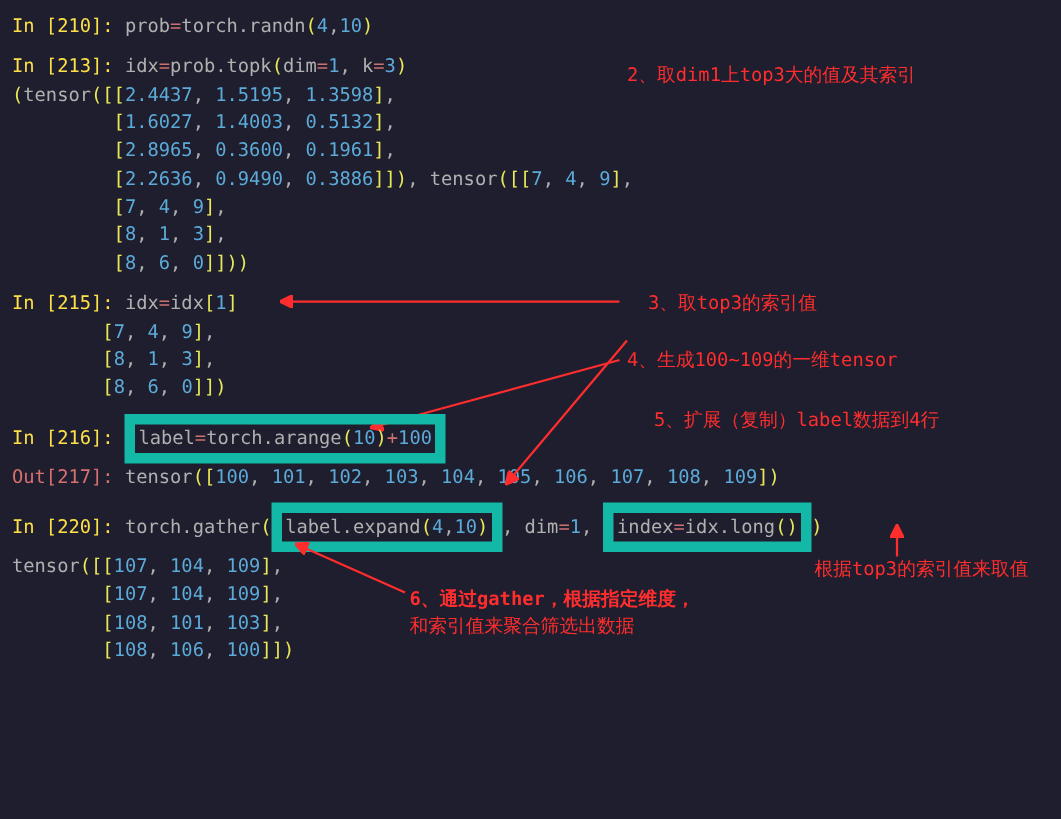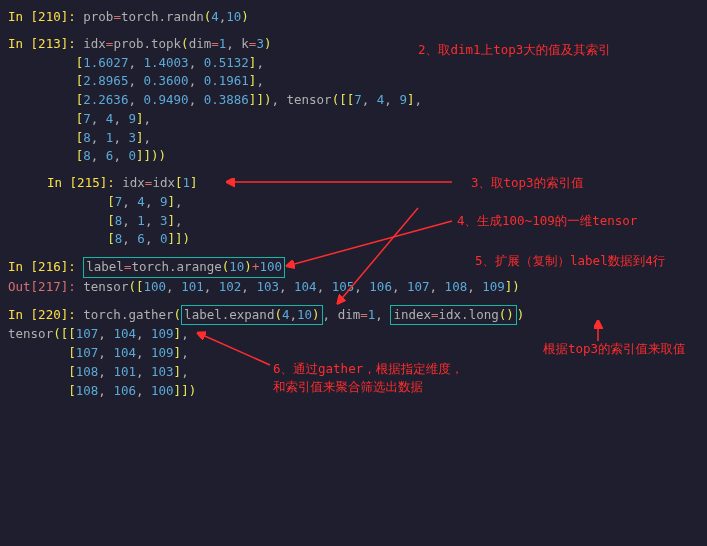--- a/index.html
+++ b/index.html
@@ -14,47 +14,48 @@
     }
     .line { white-space: pre; }
     .prompt-in { color: #fde047; }
     .prompt-out { color: #d87070; }
     .eq { color: #cc7070; }
     .brk { color: #e8e858; }
     .num { color: #5caad8; }
     .grey { color: #b0b0b0; }
     .anno { color: #ff2d2d; }
     .block { position: relative; margin-bottom: 8px; }
-    .hl1 { border: 1px solid #14b8a6; display: inline-block; padding: 0px 2px; }
+    .hl1 { border: 7px solid #14b8a6; display: inline-block; padding: 0px 2px; }
     .abs { position: absolute; }
     .arrow {
       position: absolute;
       stroke: #ff2d2d;
       fill: #ff2d2d;
     }
   </style>
 </head>
 <body>
 
 <div class="block">
   <span class="line"><span class="prompt-in">In [210]: </span><span class="grey">prob<span class="eq">=</span>torch.randn<span class="brk">(</span><span class="num">4</span>,<span class="num">10</span><span class="brk">)</span></span></span>
 </div>
 
 <div class="block">
   <div class="line"><span class="prompt-in">In [213]: </span><span class="grey">idx<span class="eq">=</span>prob.topk<span class="brk">(</span>dim<span class="eq">=</span><span class="num">1</span>, k<span class="eq">=</span><span class="num">3</span><span class="brk">)</span></span></div>
   <span class="anno abs" style="left:410px; top:6px;text-align:center;">2、取dim1上top3大的值及其索引</span>
+  <div class="line grey"><span class="brk">(</span>tensor<span class="brk">([[</span><span class="num">2.4437</span>, <span class="num">1.5195</span>, <span class="num">1.3598</span><span class="brk">]</span>,</div>
   <div class="line grey">         <span class="brk">[</span><span class="num">1.6027</span>, <span class="num">1.4003</span>, <span class="num">0.5132</span><span class="brk">]</span>,</div>
   <div class="line grey">         <span class="brk">[</span><span class="num">2.8965</span>, <span class="num">0.3600</span>, <span class="num">0.1961</span><span class="brk">]</span>,</div>
   <div class="line grey">         <span class="brk">[</span><span class="num">2.2636</span>, <span class="num">0.9490</span>, <span class="num">0.3886</span><span class="brk">]])</span>, tensor<span class="brk">([[</span><span class="num">7</span>, <span class="num">4</span>, <span class="num">9</span><span class="brk">]</span>,</div>
   <div class="line grey">         <span class="brk">[</span><span class="num">7</span>, <span class="num">4</span>, <span class="num">9</span><span class="brk">]</span>,</div>
   <div class="line grey">         <span class="brk">[</span><span class="num">8</span>, <span class="num">1</span>, <span class="num">3</span><span class="brk">]</span>,</div>
   <div class="line grey">         <span class="brk">[</span><span class="num">8</span>, <span class="num">6</span>, <span class="num">0</span><span class="brk">]]))</span></div>
 </div>
 
-<div class="block" style="position:relative;margin-left:39px;">
+<div class="block" style="position:relative;">
   <div class="line"><span class="prompt-in">In [215]: </span><span class="grey">idx<span class="eq">=</span>idx<span class="brk">[</span><span class="num">1</span><span class="brk">]</span></span></div>
   <span class="anno abs" style="left:424px; top:0px;">3、取top3的索引值</span>
   <span class="anno abs" style="left:410px; top:38px;">4、生成100~109的一维tensor</span>
   <span class="anno abs" style="left:428px; top:78px;">5、扩展（复制）label数据到4行</span>
   <div class="line grey">        <span class="brk">[</span><span class="num">7</span>, <span class="num">4</span>, <span class="num">9</span><span class="brk">]</span>,</div>
   <div class="line grey">        <span class="brk">[</span><span class="num">8</span>, <span class="num">1</span>, <span class="num">3</span><span class="brk">]</span>,</div>
   <div class="line grey">        <span class="brk">[</span><span class="num">8</span>, <span class="num">6</span>, <span class="num">0</span><span class="brk">]])</span></div>
   <svg class="arrow" style="left:160px; top:2px; width:250px; height:95px;">
     <defs>
         <marker id="ah" markerWidth="6" markerHeight="6" refX="5" refY="3" orient="auto">
@@ -73,21 +74,21 @@
     <line x1="100" y1="5" x2="20" y2="100" stroke-width="1.5" marker-end="url(#ah)"></line>
   </svg>
 </div>
 
 <div class="block" style="position:relative;">
   <div class="line"><span class="prompt-in">In [220]: </span><span class="grey">torch.gather<span class="brk">(</span><span class="hl1">label.expand<span class="brk">(</span><span class="num">4</span>,<span class="num">10</span><span class="brk">)</span></span>, dim<span class="eq">=</span><span class="num">1</span>, <span class="hl1">index<span class="eq">=</span>idx.long<span class="brk">()</span></span><span class="brk">)</span></span></div>
   <div class="line grey">tensor<span class="brk">([[</span><span class="num">107</span>, <span class="num">104</span>, <span class="num">109</span><span class="brk">]</span>,</div>
   <div class="line grey">        <span class="brk">[</span><span class="num">107</span>, <span class="num">104</span>, <span class="num">109</span><span class="brk">]</span>,</div>
   <div class="line grey">        <span class="brk">[</span><span class="num">108</span>, <span class="num">101</span>, <span class="num">103</span><span class="brk">]</span>,</div>
   <div class="line grey">        <span class="brk">[</span><span class="num">108</span>, <span class="num">106</span>, <span class="num">100</span><span class="brk">]])</span></div>
-  <span class="anno abs" style="left:265px; top:55px;">6、通过gather，根据指定维度，</span>
+  <span class="anno abs" style="left:265px; top:55px;font-weight:bold;">6、通过gather，根据指定维度，</span>
   <span class="anno abs" style="left:265px; top:73px;">和索引值来聚合筛选出数据</span>
   <span class="anno abs" style="left:535px; top:35px;">根据top3的索引值来取值</span>
   <svg class="arrow" style="left:180px; top:18px; width:100px; height:50px;">
     <line x1="82" y1="42" x2="10" y2="10" stroke-width="1.5" marker-end="url(#ah)"></line>
   </svg>
   <svg class="arrow" style="left:560px; top:14px; width:60px; height:25px;">
     <line x1="30" y1="22" x2="30" y2="2" stroke-width="1.5" marker-end="url(#ah)"></line>
   </svg>
 </div>
 

